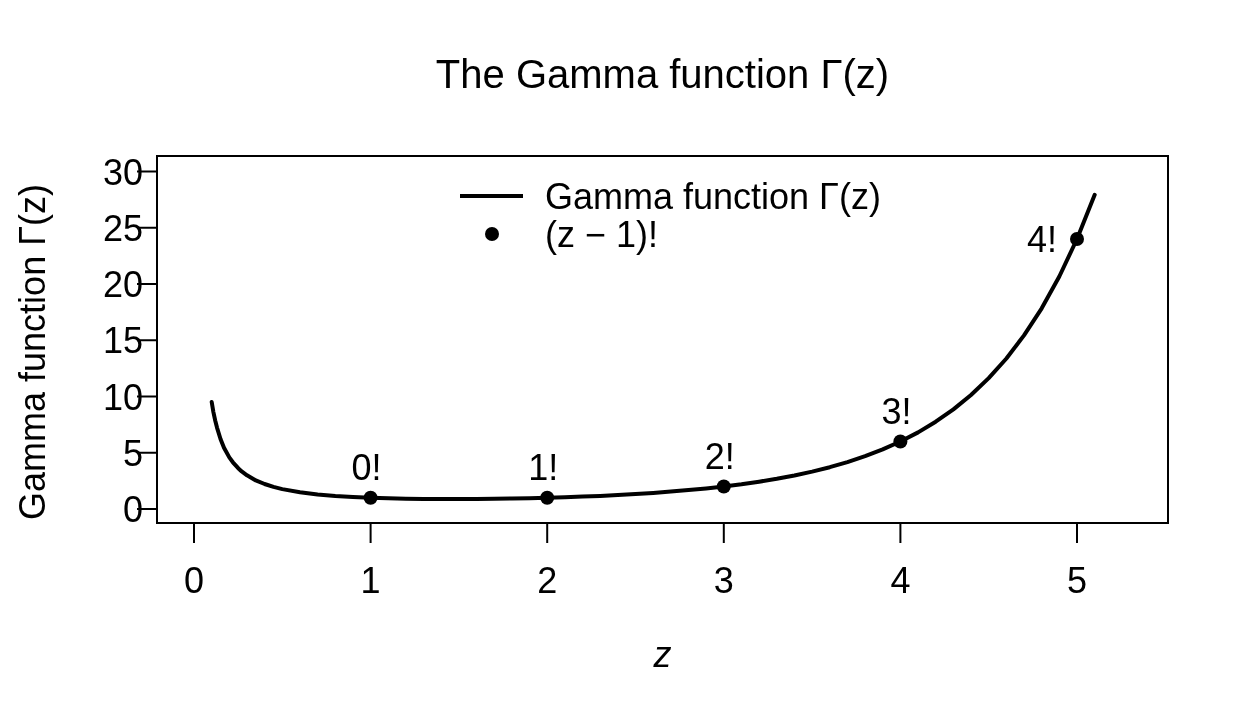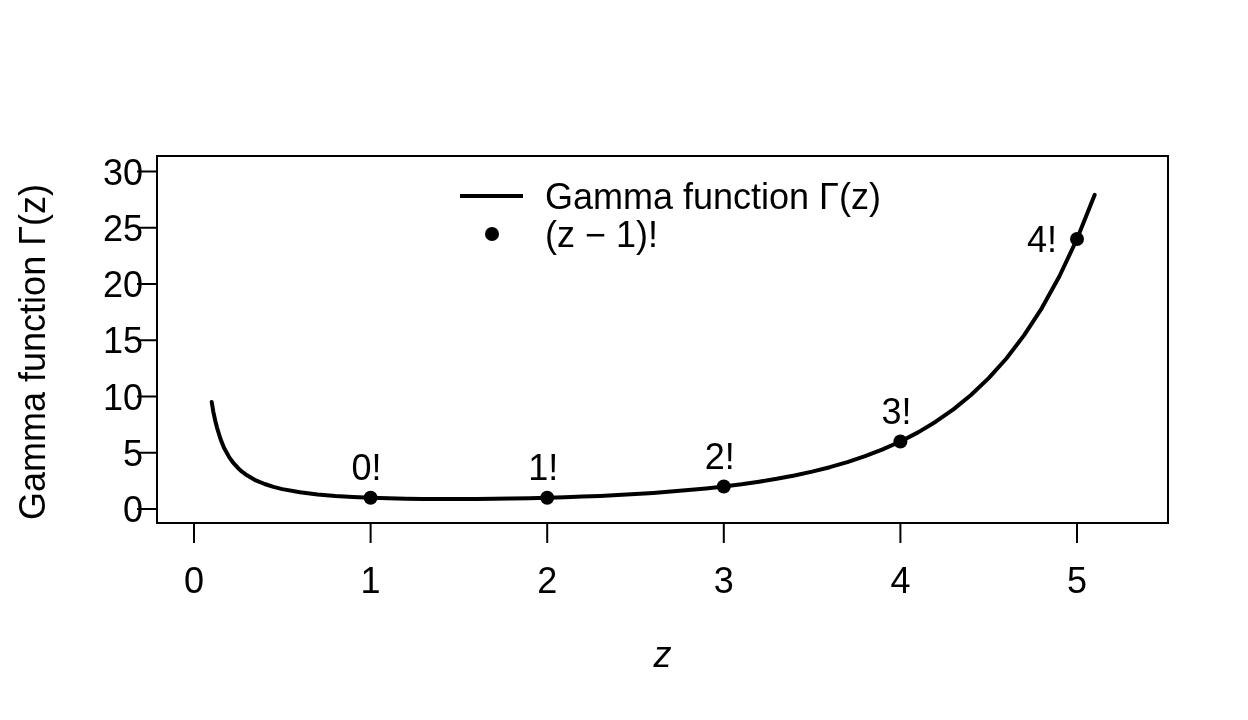--- a/index.html
+++ b/index.html
@@ -45,20 +45,21 @@
     font-size: 36px;
     fill: #000000;
   }
   .stroke { stroke: #000000; fill: none; }
 </style>
 </head>
 <body>
 
 <div class="figure">
 
+  <div class="chart-title">The Gamma function Γ(z)</div>
 
   <svg class="plot" width="1248" height="720">
 
     <rect x="157" y="156" width="1011" height="367" class="stroke" stroke-width="2"></rect>
 
     <g id="x-ticks">
         <line x1="194" y1="523" x2="194" y2="543" stroke="#000000" stroke-width="2"></line>
         <text x="194" y="593" text-anchor="middle">0</text>
         <line x1="370.6" y1="523" x2="370.6" y2="543" stroke="#000000" stroke-width="2"></line>
         <text x="370.6" y="593" text-anchor="middle">1</text>

